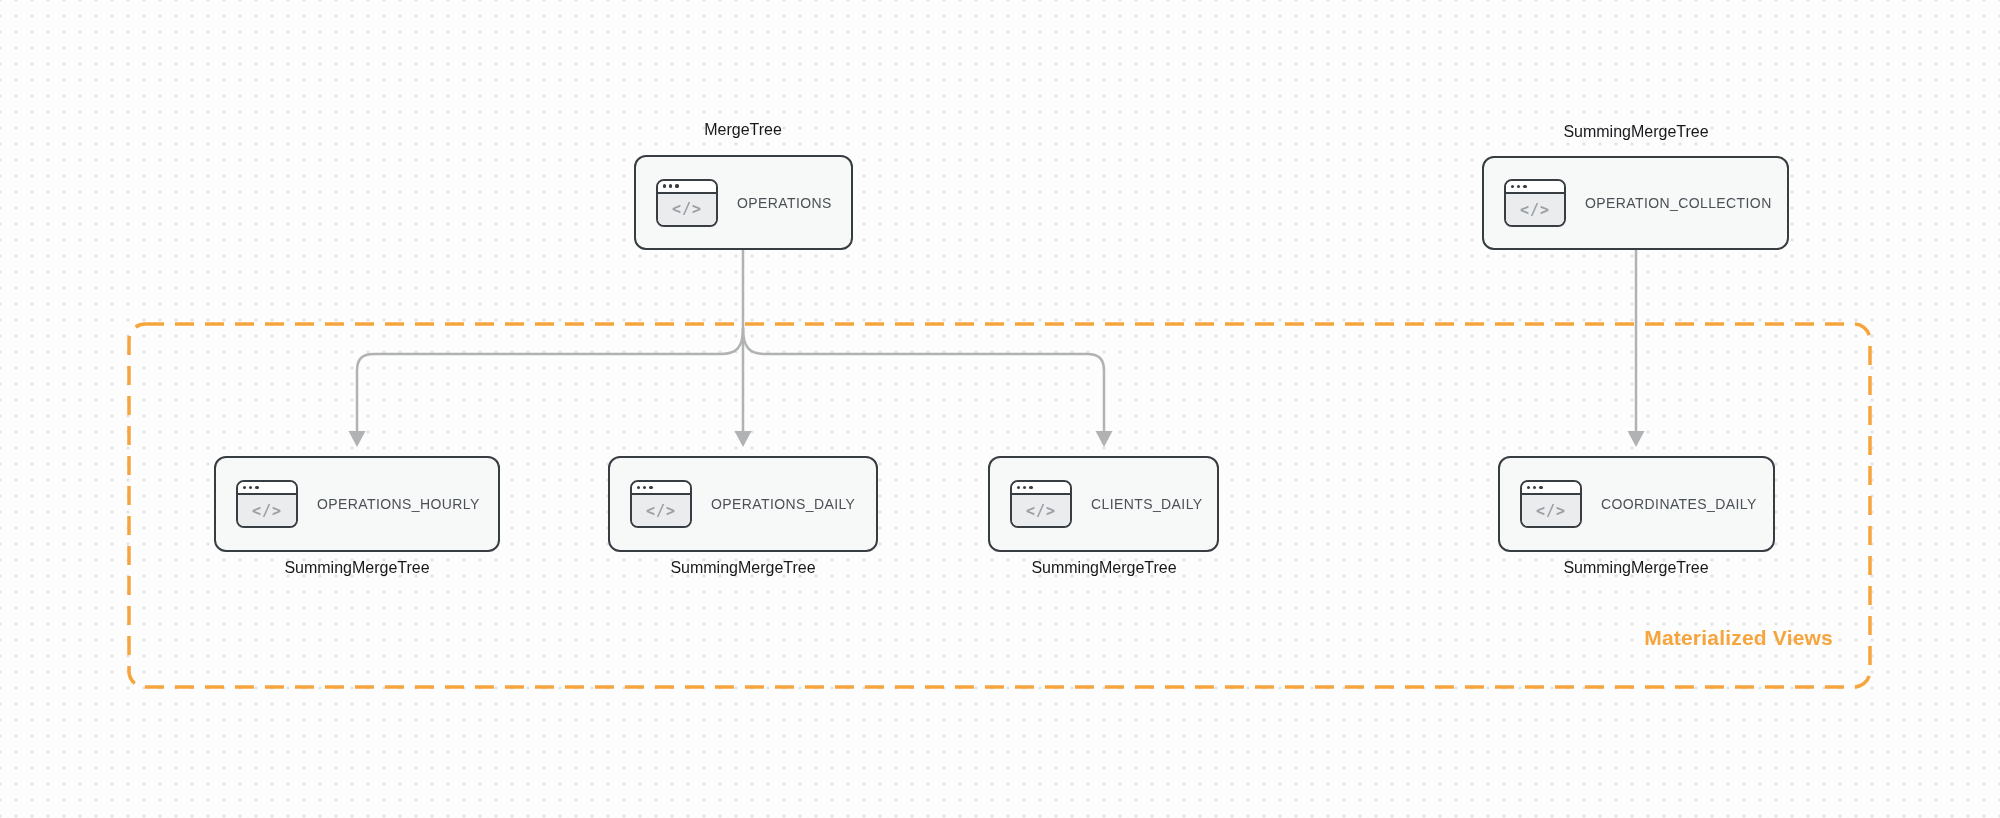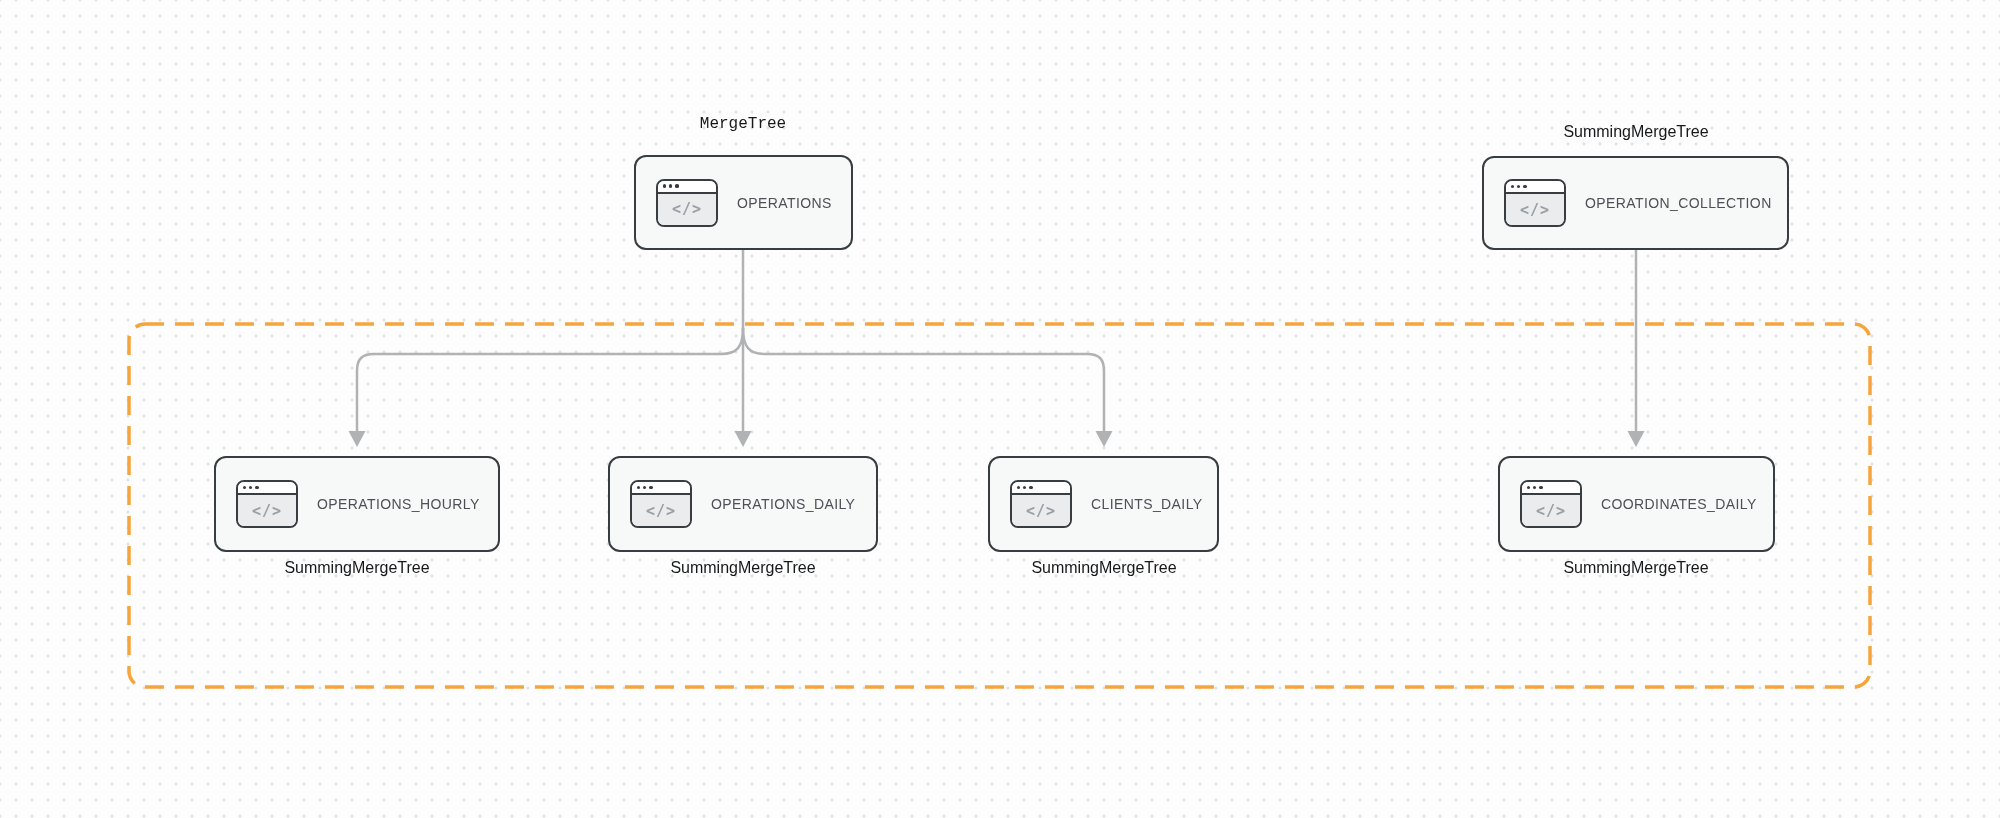--- a/index.html
+++ b/index.html
@@ -88,21 +88,21 @@
     color: #f6a43c;
   }
   
   #node-operations            { left: 634px;  top: 155px; width: 219px; height: 95px; }
   #node-operation-collection  { left: 1482px; top: 156px; width: 307px; height: 94px; }
   #node-operations-hourly     { left: 214px;  top: 456px; width: 286px; height: 96px; }
   #node-operations-daily      { left: 608px;  top: 456px; width: 270px; height: 96px; }
   #node-clients-daily         { left: 988px;  top: 456px; width: 231px; height: 96px; }
   #node-coordinates-daily     { left: 1498px; top: 456px; width: 277px; height: 96px; }
   
-  #engine-0 { left: 633px;  top: 115px; font-family: Liberation Mono, monospace; }
+  #engine-0 { left: 633px;  top: 121px; }
   #engine-1 { left: 1526px; top: 123px; }
   #engine-2 { left: 247px;  top: 559px; }
   #engine-3 { left: 633px;  top: 559px; }
   #engine-4 { left: 994px;  top: 559px; }
   #engine-5 { left: 1526px; top: 559px; }
 </style>
 </head>
 <body>
 
 <div class="canvas">
@@ -197,14 +197,15 @@
       <div class="browser-top">
         <span class="browser-dot"></span>
         <span class="browser-dot"></span>
         <span class="browser-dot"></span>
       </div>
       <div class="browser-body">&lt;/&gt;</div>
     </div>
     <span class="node-label">COORDINATES_DAILY</span>
   </div>
 
+  <div class="group-label">Materialized Views</div>
 
 </div>
 
 </body></html>

